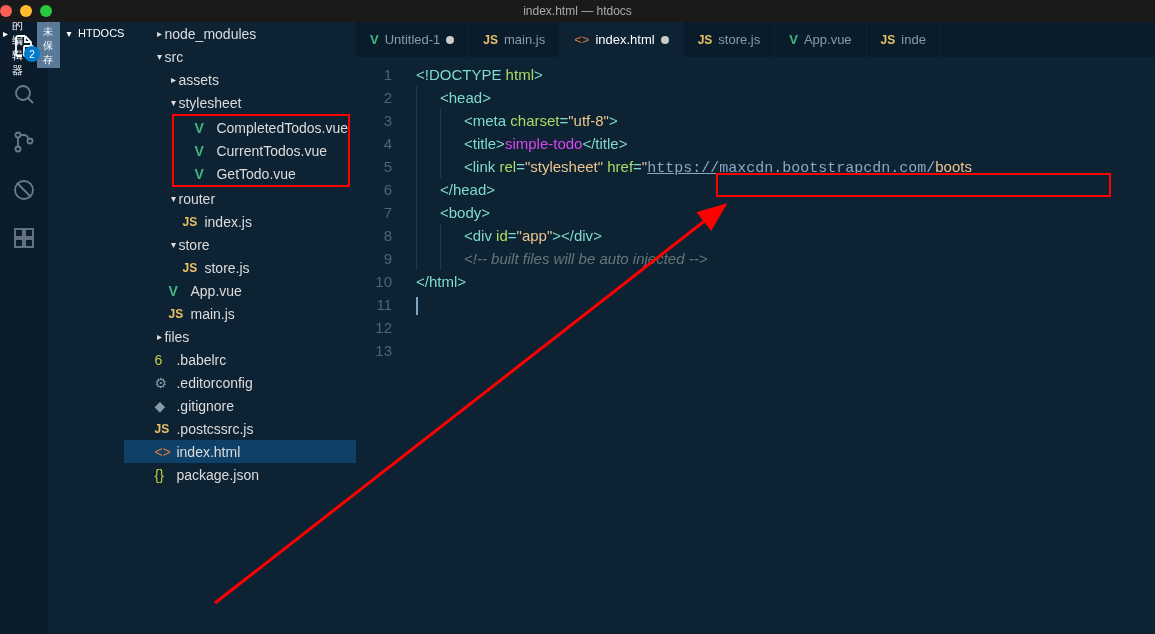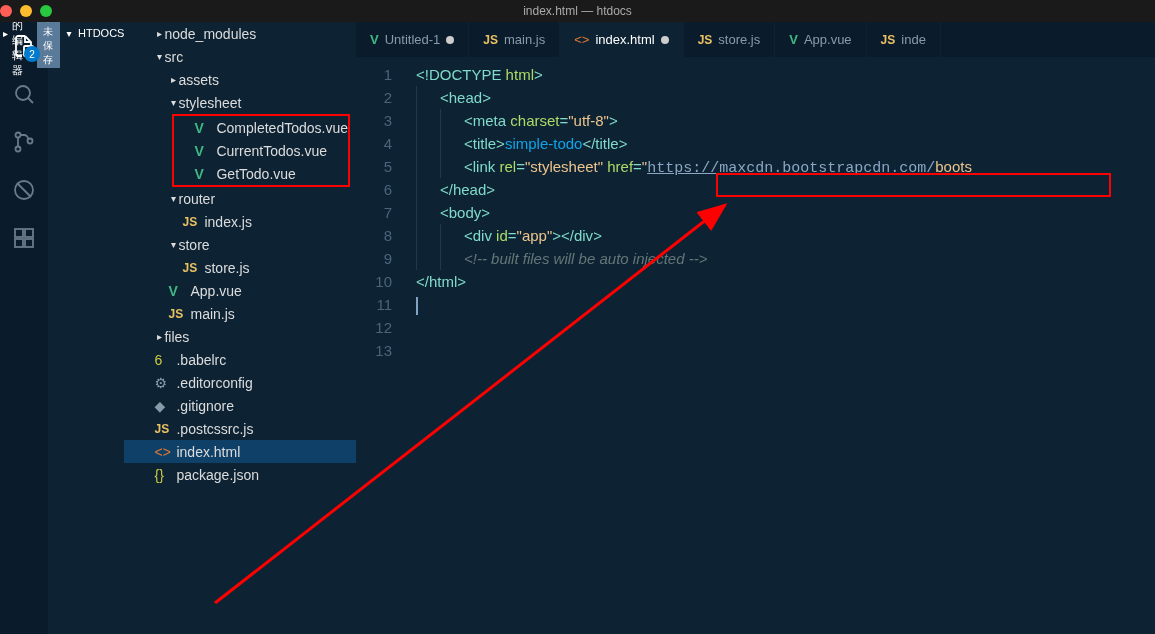--- a/index.html
+++ b/index.html
@@ -215,21 +215,21 @@
       display: inline-block;
       width: 24px;
       border-left: 1px solid #1f3a4e;
       height: 23px;
       vertical-align: top;
     }
     .p-tag { color: #7fdbca; }
     .p-punct { color: #7fdbca; }
     .p-attr { color: #addb67; }
     .p-val { color: #ecc48d; }
-    .p-str { color: #0ea5e9; }
+    .p-str { color: #d946ef; }
     .p-comment { color: #637777; font-style: italic; }
     .p-url { color: #8ba7c2; text-decoration: underline; font-family: Liberation Mono, monospace; }
     .cursor {
       display: inline-block;
       width: 2px;
       height: 18px;
       background: #80a4c2;
       vertical-align: middle;
     }
     .vue-ico { color: #41b883; font-weight: bold; }

